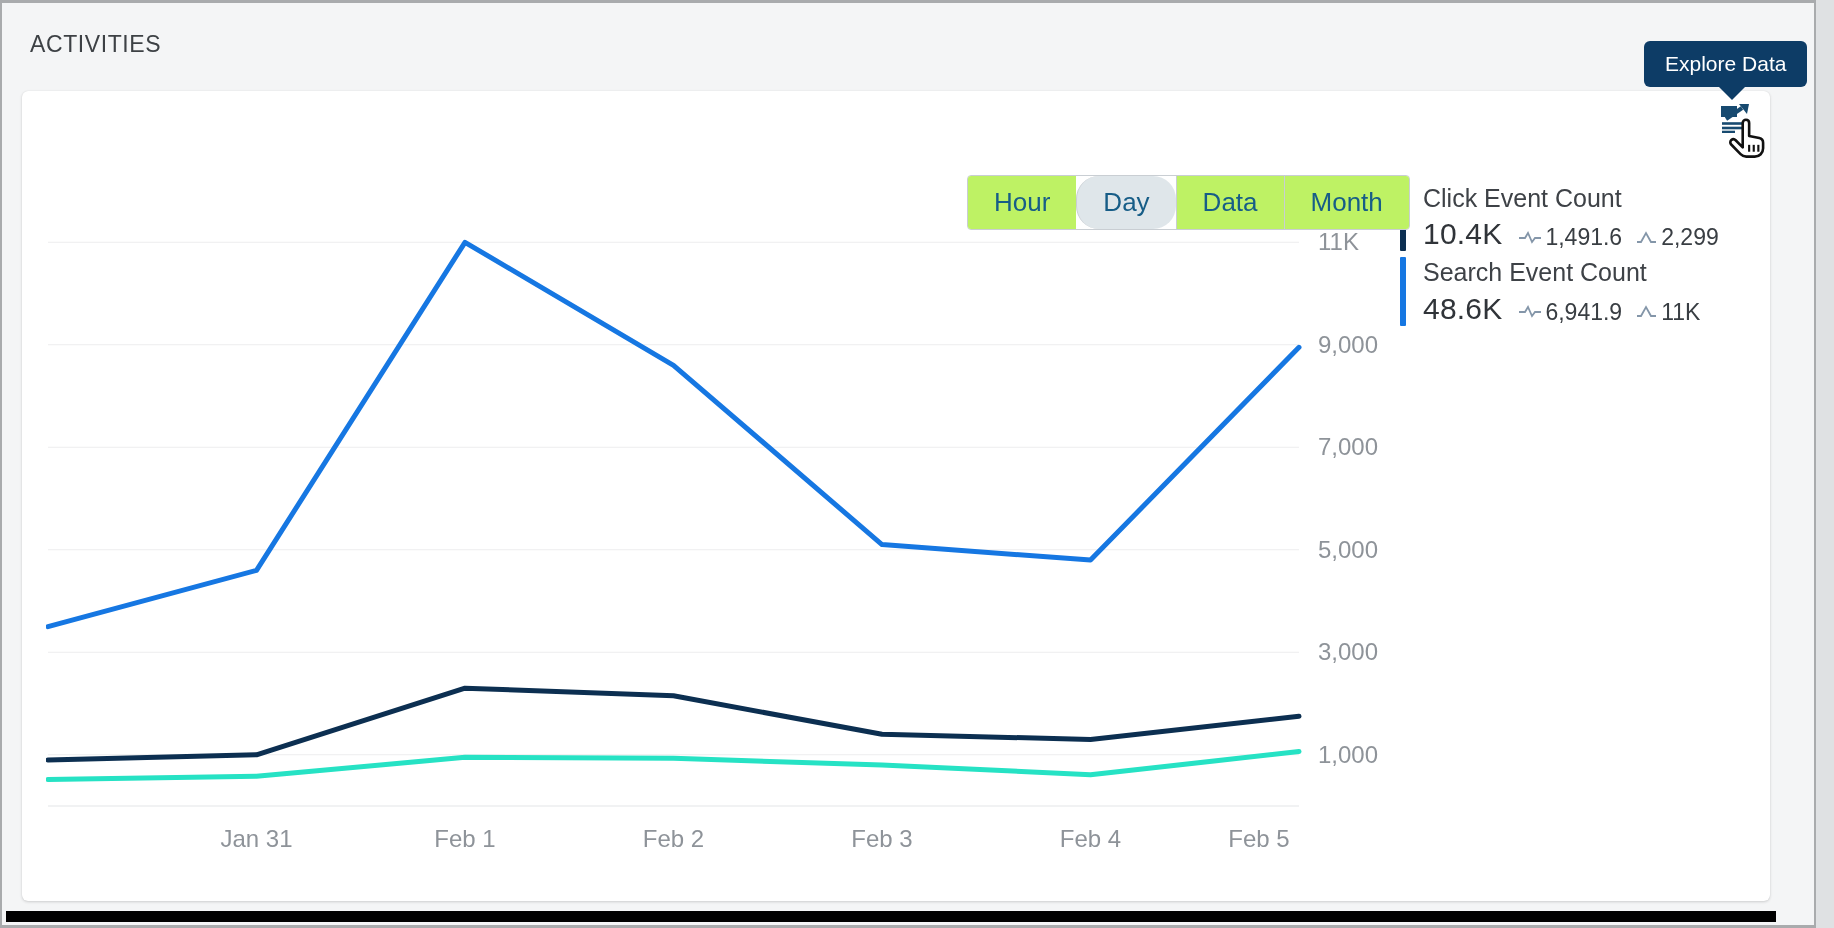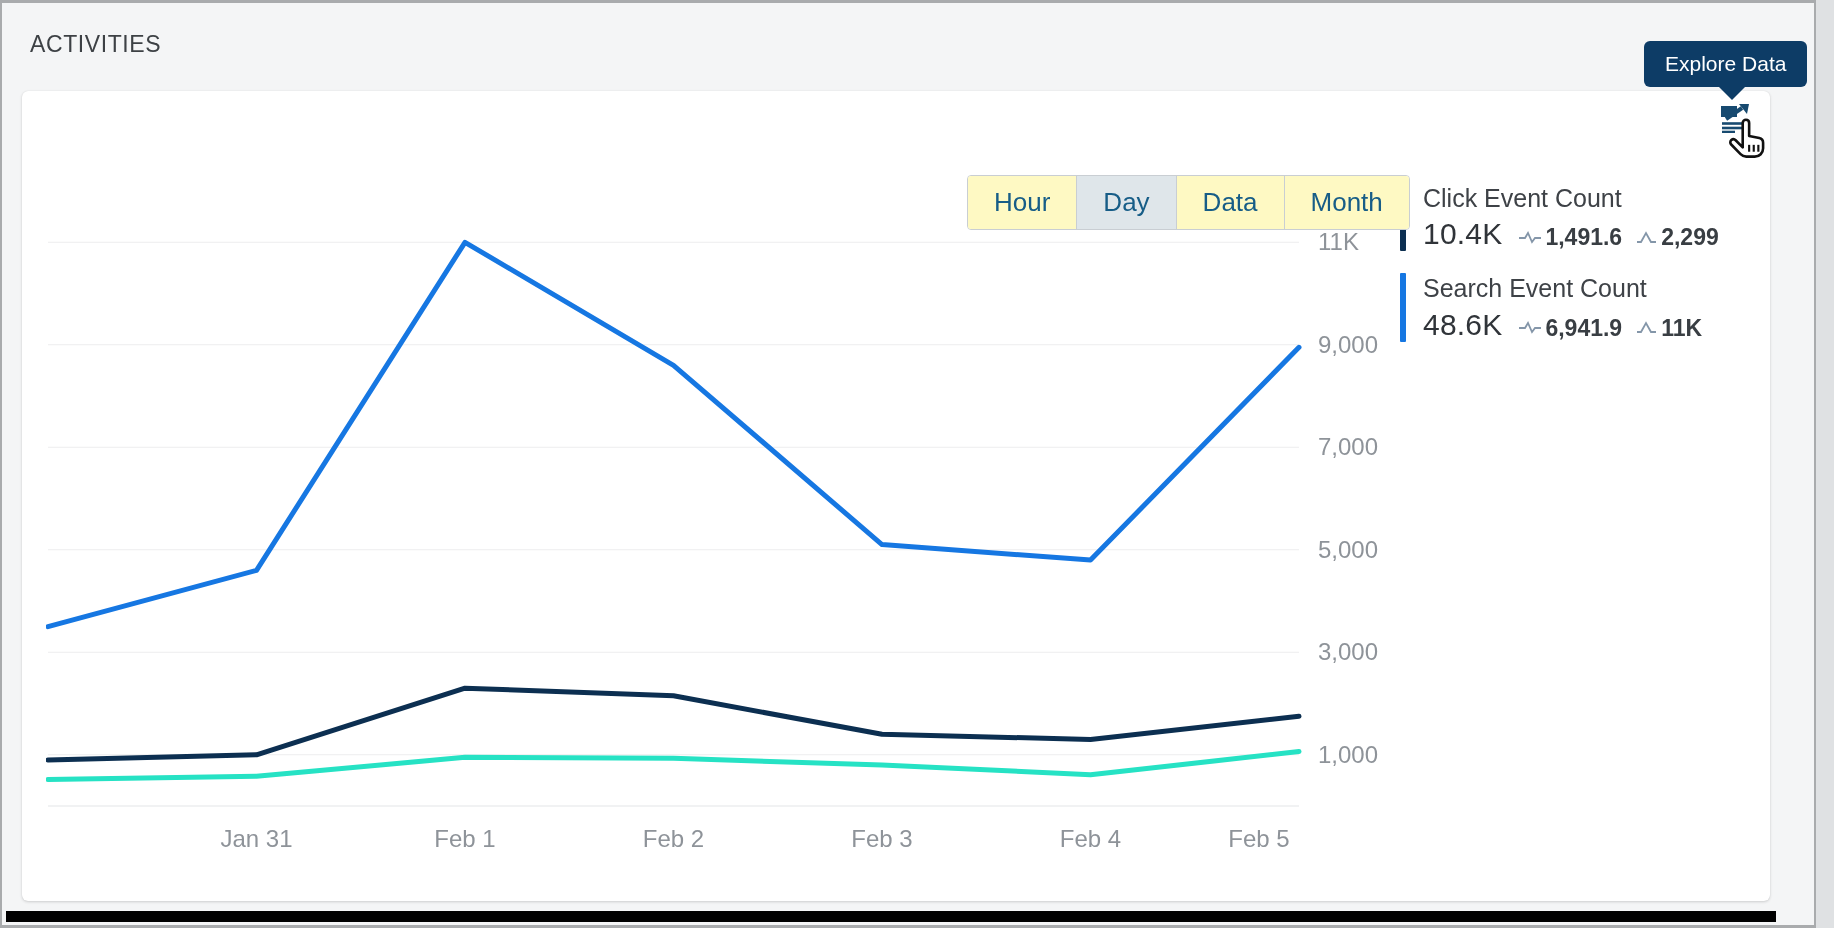--- a/index.html
+++ b/index.html
@@ -25,38 +25,38 @@
              border:13px solid transparent; border-top-color:#0d3c66; border-bottom-width:0; }
 
   
   .explore-icon { position:absolute; left:1698px; top:12px; width:30px; height:30px; cursor:pointer; }
   .cursor-glyph { position:absolute; left:1702px; top:27px; width:46px; height:46px; z-index:7; pointer-events:none; }
 
   
   .toggle { position:absolute; left:945px; top:84px; height:55px; display:flex;
             border:1px solid #c9ced3; border-radius:4px; overflow:hidden; background:#fff; z-index:3; }
   .toggle button { font-family:"Liberation Sans", sans-serif; font-size:26px; color:#175d87;
-            background:#fef9c3; border:none; border-left:1px solid #c9ced3; padding:0 26px;
+            background:#bef264; border:none; border-left:1px solid #c9ced3; padding:0 26px;
             height:100%; cursor:pointer; }
   .toggle button:first-child { border-left:none; }
-  .toggle button.selected { background:#dfe6ea; }
+  .toggle button.selected { background:#dfe6ea;border-radius:23px; }
 
   
   .chart-svg { position:absolute; left:24px; top:70px; }
   .chart-svg text { font-family:"Liberation Sans", sans-serif; font-size:24px; fill:#8e9399; }
 
   
   .legend { position:absolute; left:1378px; top:92px; width:364px;
-            display:flex; flex-direction:column; gap:22px; }
+            display:flex; flex-direction:column; gap:6px; }
   .legend-item { display:flex; align-items:stretch; cursor:pointer; }
   .legend-bar { width:6px; border-radius:1px; margin-right:17px; flex:none; }
   .legend-label { font-size:25px; color:#3e4247; line-height:1.25; }
   .legend-stats { display:flex; align-items:flex-end; margin-top:3px; }
   .legend-total { font-size:30px; color:#303439; margin-right:16px; letter-spacing:0.2px; }
-  .legend-stat { font-size:23px; color:#393e43; margin-right:14px; display:flex; align-items:center;font-weight:bold; }
+  .legend-stat { font-size:23px; color:#393e43; margin-right:14px; display:flex; align-items:center; }
   .legend-stat svg { margin-right:3px; }
 
   .bottom-bar { position:absolute; left:4px; bottom:3px; width:1770px; height:11px; background:#000; }
 </style>
 </head>
 <body>
 
 <div id="frame">
 
   <div class="page-title">ACTIVITIES</div>

